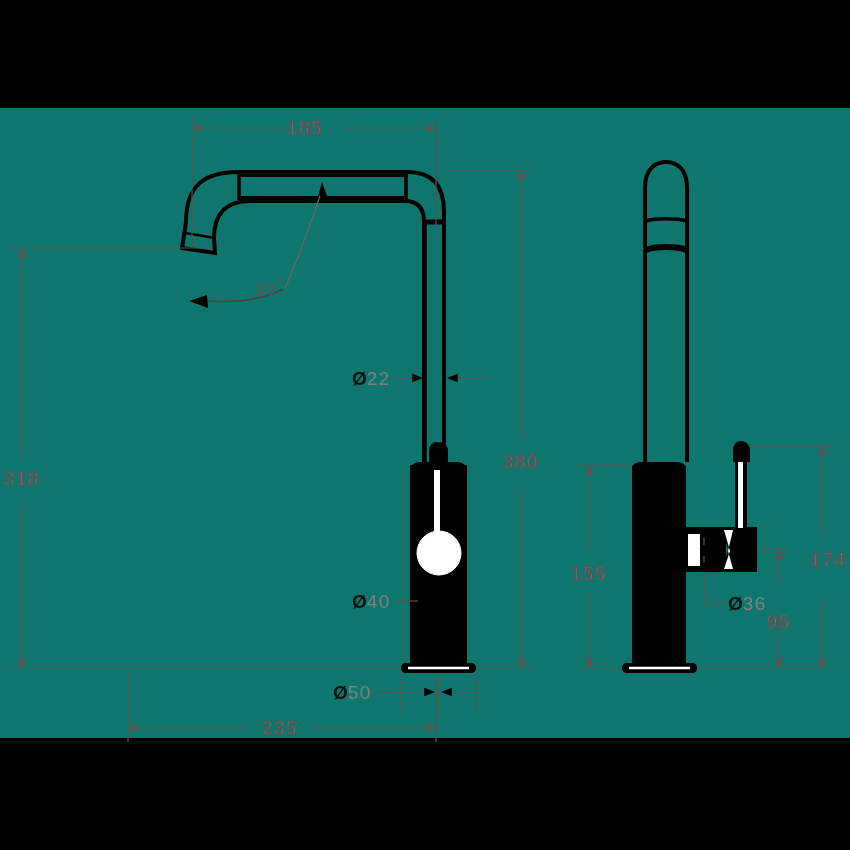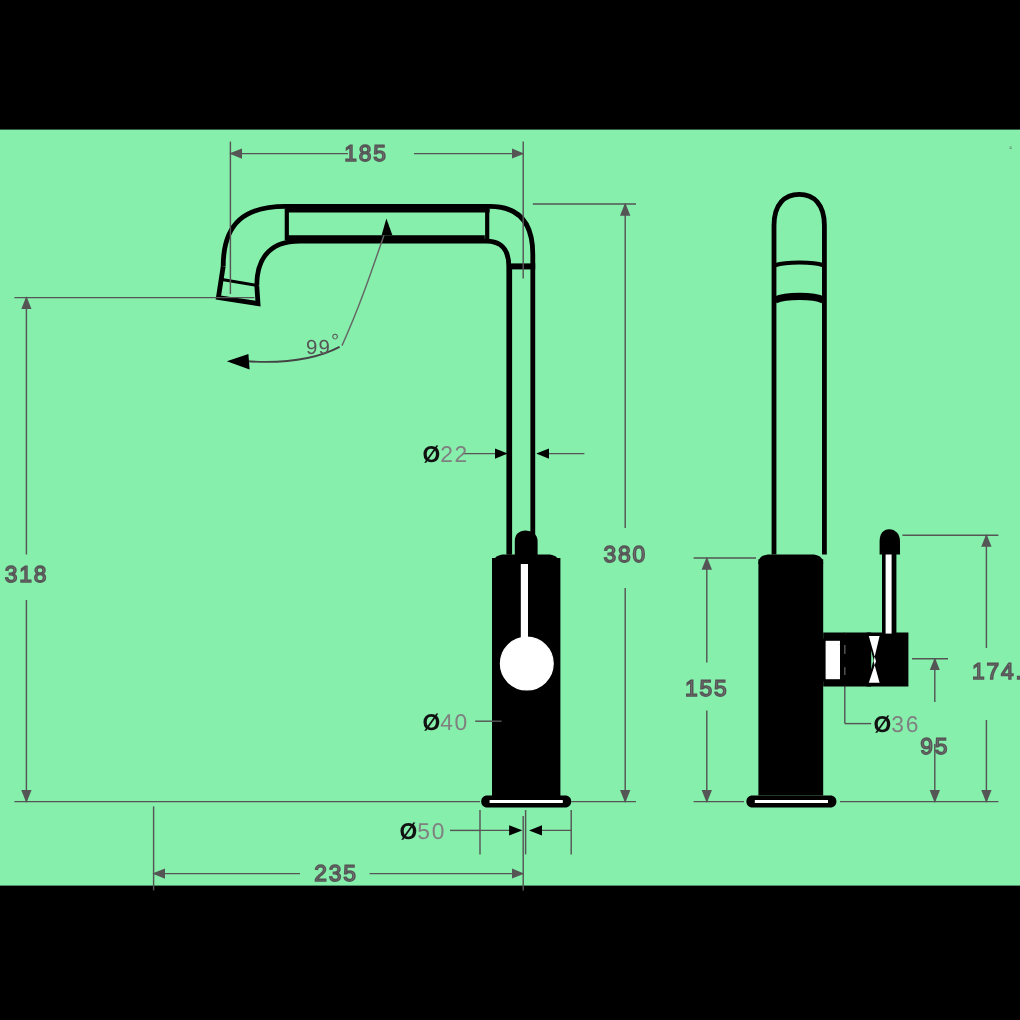--- a/index.html
+++ b/index.html
@@ -1,18 +1,18 @@
 <!DOCTYPE html>
 <html><head>
 <meta charset="utf-8">
 <title>Faucet Technical Drawing</title>
 <style>
   html,body{margin:0;padding:0;background:#ffffff;}
   body{width:850px;height:850px;overflow:hidden;font-family:"Liberation Sans",sans-serif;}
-  #sheet{position:relative;width:850px;height:850px;background:#86efac;}
+  #sheet{position:relative;width:850px;height:850px;background:#0f766e;}
   .band{position:absolute;left:0;width:850px;background:#000000;}
   #band-top{top:0;height:108px;}
   #band-bottom{top:738px;height:112px;}
   #drawing{position:absolute;left:0;top:0;width:850px;height:850px;}
   .dimtext{font-family:"Liberation Sans",sans-serif;fill:#808080;font-size:19px;letter-spacing:1.5px;}
   .dimtext-b{font-family:"Liberation Sans",sans-serif;fill:#111111;font-size:19px;font-weight:bold;}
   .tinytext{font-family:"Liberation Sans",sans-serif;fill:#555555;font-size:4px;}
   .angletext{font-family:"Liberation Sans",sans-serif;fill:#555555;font-size:17px;letter-spacing:1px;}
 </style>
 </head>

